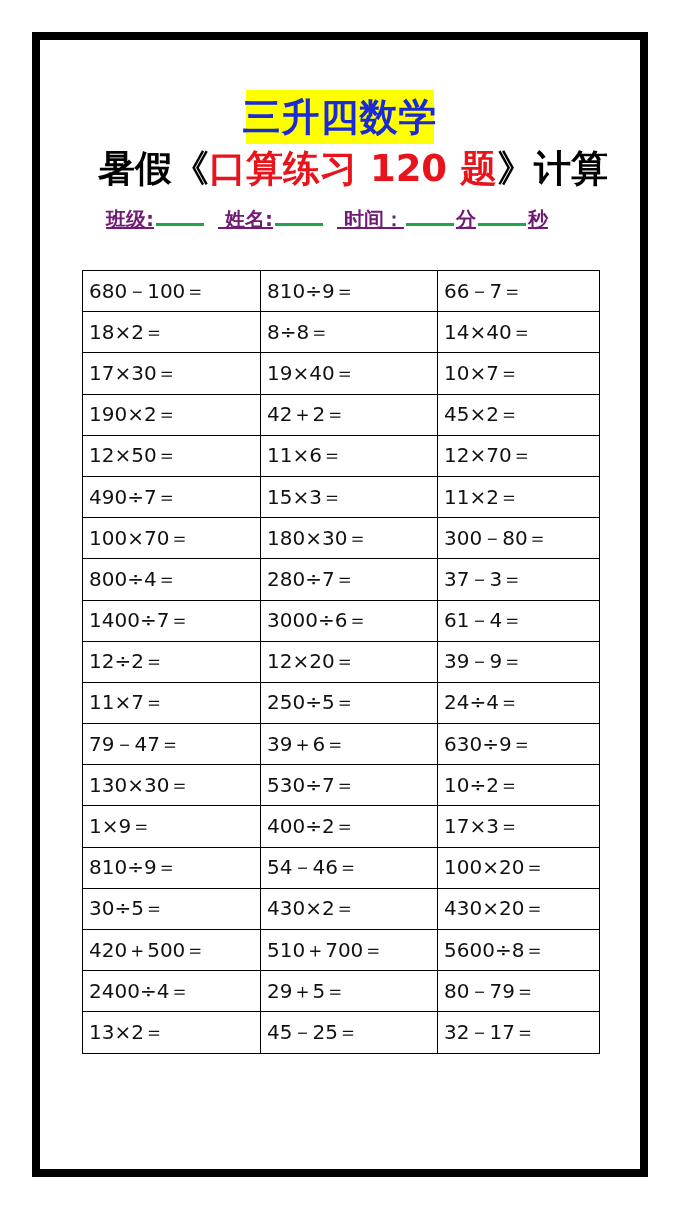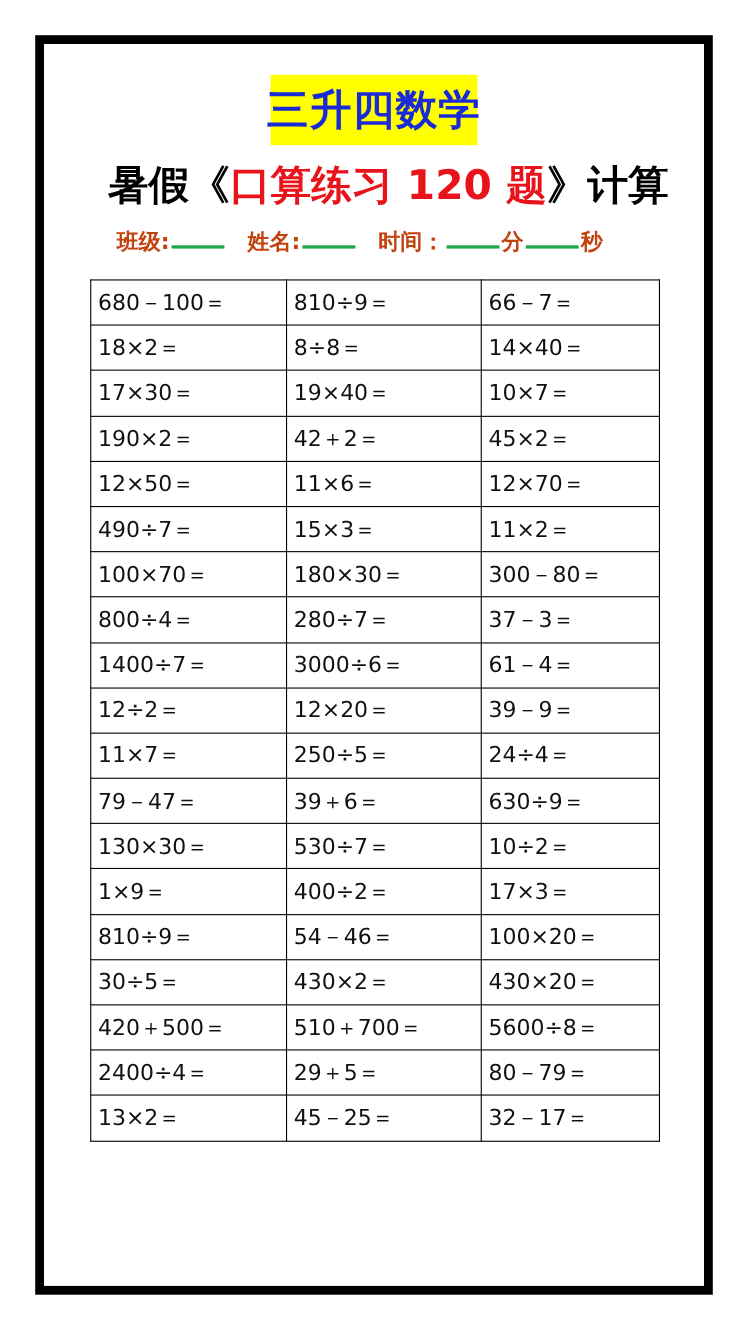--- a/index.html
+++ b/index.html
@@ -6,42 +6,42 @@
   body {
     width: 680px; height: 1209px; background: #ffffff; position: relative;
     font-family: "DejaVu Sans", "Liberation Sans", sans-serif;
     overflow: hidden;
   }
   .frame {
     position: absolute; left: 32px; top: 32px; width: 616px; height: 1145px;
     box-sizing: border-box; border: 8px solid #000000; background: #fff;
   }
   .title-box {
-    position: absolute; left: 246px; top: 68px; width: 188px; height: 64px;
+    position: absolute; left: 246px; top: 90px; width: 188px; height: 54px;
     background: #ffff00; display: flex; align-items: center; justify-content: center;
   }
   .title-box span {
     color: #1a2ad6; font-size: 38px; font-weight: bold; letter-spacing: 1px; white-space: nowrap;
   }
   .subtitle {
     position: absolute; left: 13px; top: 144px; width: 680px; text-align: center;
     font-size: 37px; font-weight: bold; color: #000; white-space: nowrap;
   }
   .subtitle .red { color: #e8131b; }
   .info {
     position: absolute; left: 0; top: 206px; width: 654px; text-align: center;
-    font-size: 20px; font-weight: bold; color: #c2410c; white-space: nowrap;
+    font-size: 20px; font-weight: bold; color: #701a75; white-space: nowrap; text-decoration: underline;
   }
   .info .blank {
     display: inline-block; width: 48px; border-bottom: 3px solid #1fa64a; vertical-align: baseline;
     height: 14px; margin: 0 2px;
   }
   .info .gap { display: inline-block; width: 12px; }
   table.quiz {
-    position: absolute; left: 82px; top: 254px; width: 517px;
+    position: absolute; left: 82px; top: 270px; width: 517px;
     border-collapse: collapse; table-layout: fixed;
   }
   table.quiz td {
     border: 1px solid #000; height: 41.2px; padding: 0 0 0 6px; box-sizing: border-box;
     font-family: "DejaVu Sans", sans-serif; font-size: 20px; color: #111; white-space: nowrap;
   }
   col.c1 { width: 178px; } col.c2 { width: 177px; } col.c3 { width: 162px; }
 </style>
 </head>
 <body>

